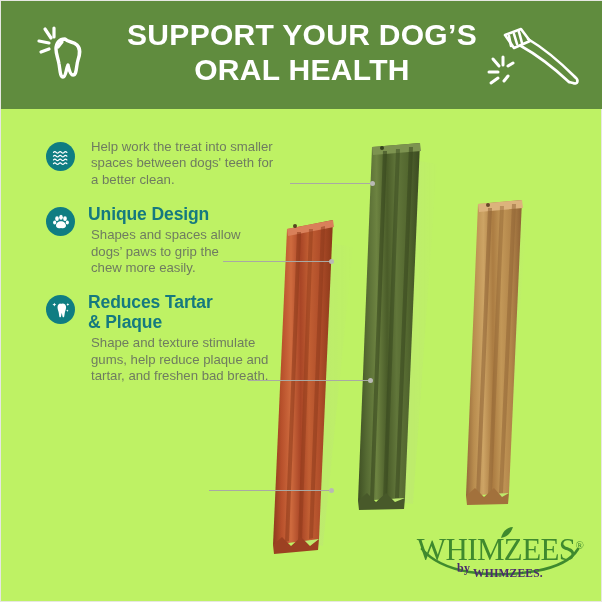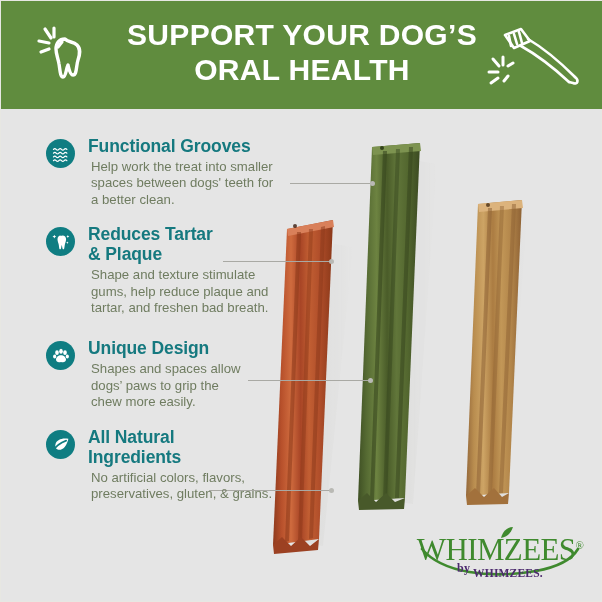--- a/index.html
+++ b/index.html
@@ -3,21 +3,21 @@
 <meta charset="utf-8">
 <style>
   html,body{margin:0;padding:0;}
   body{
     width:602px;height:602px;overflow:hidden;
     background:#ffffff;
     font-family:"Liberation Sans", sans-serif;
   }
   #stage{
     position:relative;width:602px;height:602px;
-    background:#e5e5e5;
+    background:#bef264;
     box-sizing:border-box;
     border:1px solid #e7e7e2;
   }
 
   
   .banner{
     position:absolute;left:0;top:0;width:602px;height:108px;
     background:#608c3e;
     overflow:hidden;
   }
@@ -239,42 +239,23 @@
       <div class="f-icon">
         <svg viewBox="0 0 24 24" width="20" height="20">
           <g stroke="#ffffff" stroke-width="1.5" fill="none" stroke-linecap="round">
             <path d="M3 6.5q1.6-1.8 3.2 0t3.2 0 3.2 0 3.2 0 3.2 0"></path>
             <path d="M3 11q1.6-1.8 3.2 0t3.2 0 3.2 0 3.2 0 3.2 0"></path>
             <path d="M3 15.5q1.6-1.8 3.2 0t3.2 0 3.2 0 3.2 0 3.2 0"></path>
             <path d="M3 20q1.6-1.8 3.2 0t3.2 0 3.2 0 3.2 0 3.2 0"></path>
           </g>
         </svg>
       </div>
-      <div class="f-title">Functional  Grooves</div>
       <div class="f-body">Help work the treat into smaller
 spaces between dogs' teeth for
 a better clean.</div>
-    </div>
-
-    <div class="feature" style="margin-bottom:22px;">
-      <div class="f-icon">
-        <svg viewBox="0 0 24 24" width="20" height="20">
-          <path d="M12 4.2c-2.6 0-4.2 1.7-4.2 4.4 0 2.3 1 4 1.5 6.6.4 2.1.4 5.6 1.7 5.6 1.3 0 1.3-3.5 1.9-5.3.6 1.8.7 5.3 2 5.3 1.3 0 1.2-3.5 1.7-5.6.5-2.6 1.5-4.3 1.5-6.6 0-2.7-1.6-4.4-4.2-4.4-.9 0-1.2.3-1.9.3s-1-.3-1.9-.3z" fill="#ffffff"></path>
-          <g fill="#ffffff">
-            <path d="M4 3.2l.7 1.6 1.6.7-1.6.7L4 7.8l-.7-1.6-1.6-.7 1.6-.7z"></path>
-            <path d="M20.2 3.6l.55 1.2 1.25.55-1.25.55-.55 1.2-.55-1.2-1.25-.55 1.25-.55z"></path>
-            <path d="M19.6 11.4l.45 1 1.05.45-1.05.45-.45 1-.45-1-1.05-.45 1.05-.45z"></path>
-          </g>
-        </svg>
-      </div>
-      <div class="f-title">Reduces Tartar
-&amp; Plaque</div>
-      <div class="f-body">Shape and texture stimulate
-gums, help reduce plaque and
-tartar, and freshen bad breath.</div>
     </div>
 
     <div class="feature" style="margin-bottom:16px;">
       <div class="f-icon">
         <svg viewBox="0 0 24 24" width="20" height="20">
           <g fill="#ffffff">
             <ellipse cx="7.2" cy="8" rx="2.2" ry="2.9"></ellipse>
             <ellipse cx="12" cy="6.4" rx="2.2" ry="3"></ellipse>
             <ellipse cx="16.8" cy="8" rx="2.2" ry="2.9"></ellipse>
             <ellipse cx="19.6" cy="12.6" rx="1.9" ry="2.5"></ellipse>
@@ -282,32 +263,38 @@
             <path d="M12 11c3.4 0 6 2.6 6 5.3 0 2.2-1.8 3.3-3.6 3.3-1 0-1.7-.4-2.4-.4s-1.4.4-2.4.4C7.8 19.6 6 18.5 6 16.3 6 13.6 8.6 11 12 11z"></path>
           </g>
         </svg>
       </div>
       <div class="f-title">Unique Design</div>
       <div class="f-body">Shapes and spaces allow
 dogs’ paws to grip the
 chew more easily.</div>
     </div>
 
-    <div class="feature">
+    <div class="feature" style="margin-bottom:22px;">
       <div class="f-icon">
-        <svg viewBox="0 0 24 24" width="21" height="21">
-          <path d="M21 5.5c-7.5-1.4-13 1.2-14.6 5.6-1 2.8.1 5.4 1.8 6.4 2.6 1.5 6.3.2 8.6-2.6 2.4-2.9 3.6-6.6 4.2-9.4z" fill="#ffffff"></path>
-          <path d="M3.2 19.4C6.5 14.2 11.5 10.2 18.5 7.6" stroke="#0f7d82" stroke-width="1.9" fill="none" stroke-linecap="round"></path>
+        <svg viewBox="0 0 24 24" width="20" height="20">
+          <path d="M12 4.2c-2.6 0-4.2 1.7-4.2 4.4 0 2.3 1 4 1.5 6.6.4 2.1.4 5.6 1.7 5.6 1.3 0 1.3-3.5 1.9-5.3.6 1.8.7 5.3 2 5.3 1.3 0 1.2-3.5 1.7-5.6.5-2.6 1.5-4.3 1.5-6.6 0-2.7-1.6-4.4-4.2-4.4-.9 0-1.2.3-1.9.3s-1-.3-1.9-.3z" fill="#ffffff"></path>
+          <g fill="#ffffff">
+            <path d="M4 3.2l.7 1.6 1.6.7-1.6.7L4 7.8l-.7-1.6-1.6-.7 1.6-.7z"></path>
+            <path d="M20.2 3.6l.55 1.2 1.25.55-1.25.55-.55 1.2-.55-1.2-1.25-.55 1.25-.55z"></path>
+            <path d="M19.6 11.4l.45 1 1.05.45-1.05.45-.45 1-.45-1-1.05-.45 1.05-.45z"></path>
+          </g>
         </svg>
       </div>
-      <div class="f-title">All Natural
-Ingredients</div>
-      <div class="f-body">No artificial colors, flavors,
-preservatives, gluten, &amp; grains.</div>
-    </div>
+      <div class="f-title">Reduces Tartar
+&amp; Plaque</div>
+      <div class="f-body">Shape and texture stimulate
+gums, help reduce plaque and
+tartar, and freshen bad breath.</div>
+    </div>
+
   </div>
 
   <div class="logo">
     <svg class="logo-swoosh" viewBox="0 0 160 34" fill="none">
       <path d="M2 6 C22 30 70 36 116 28 C138 24 152 16 158 6" stroke="#3f8a2e" stroke-width="2.6" fill="none" stroke-linecap="round"></path>
     </svg>
     <svg class="logo-leaf" viewBox="0 0 14 12">
       <path d="M1 11 C3 3 8 0 13 0 C11 6 7 10 1 11 Z" fill="#3f8a2e"></path>
     </svg>
     <div class="logo-word">

